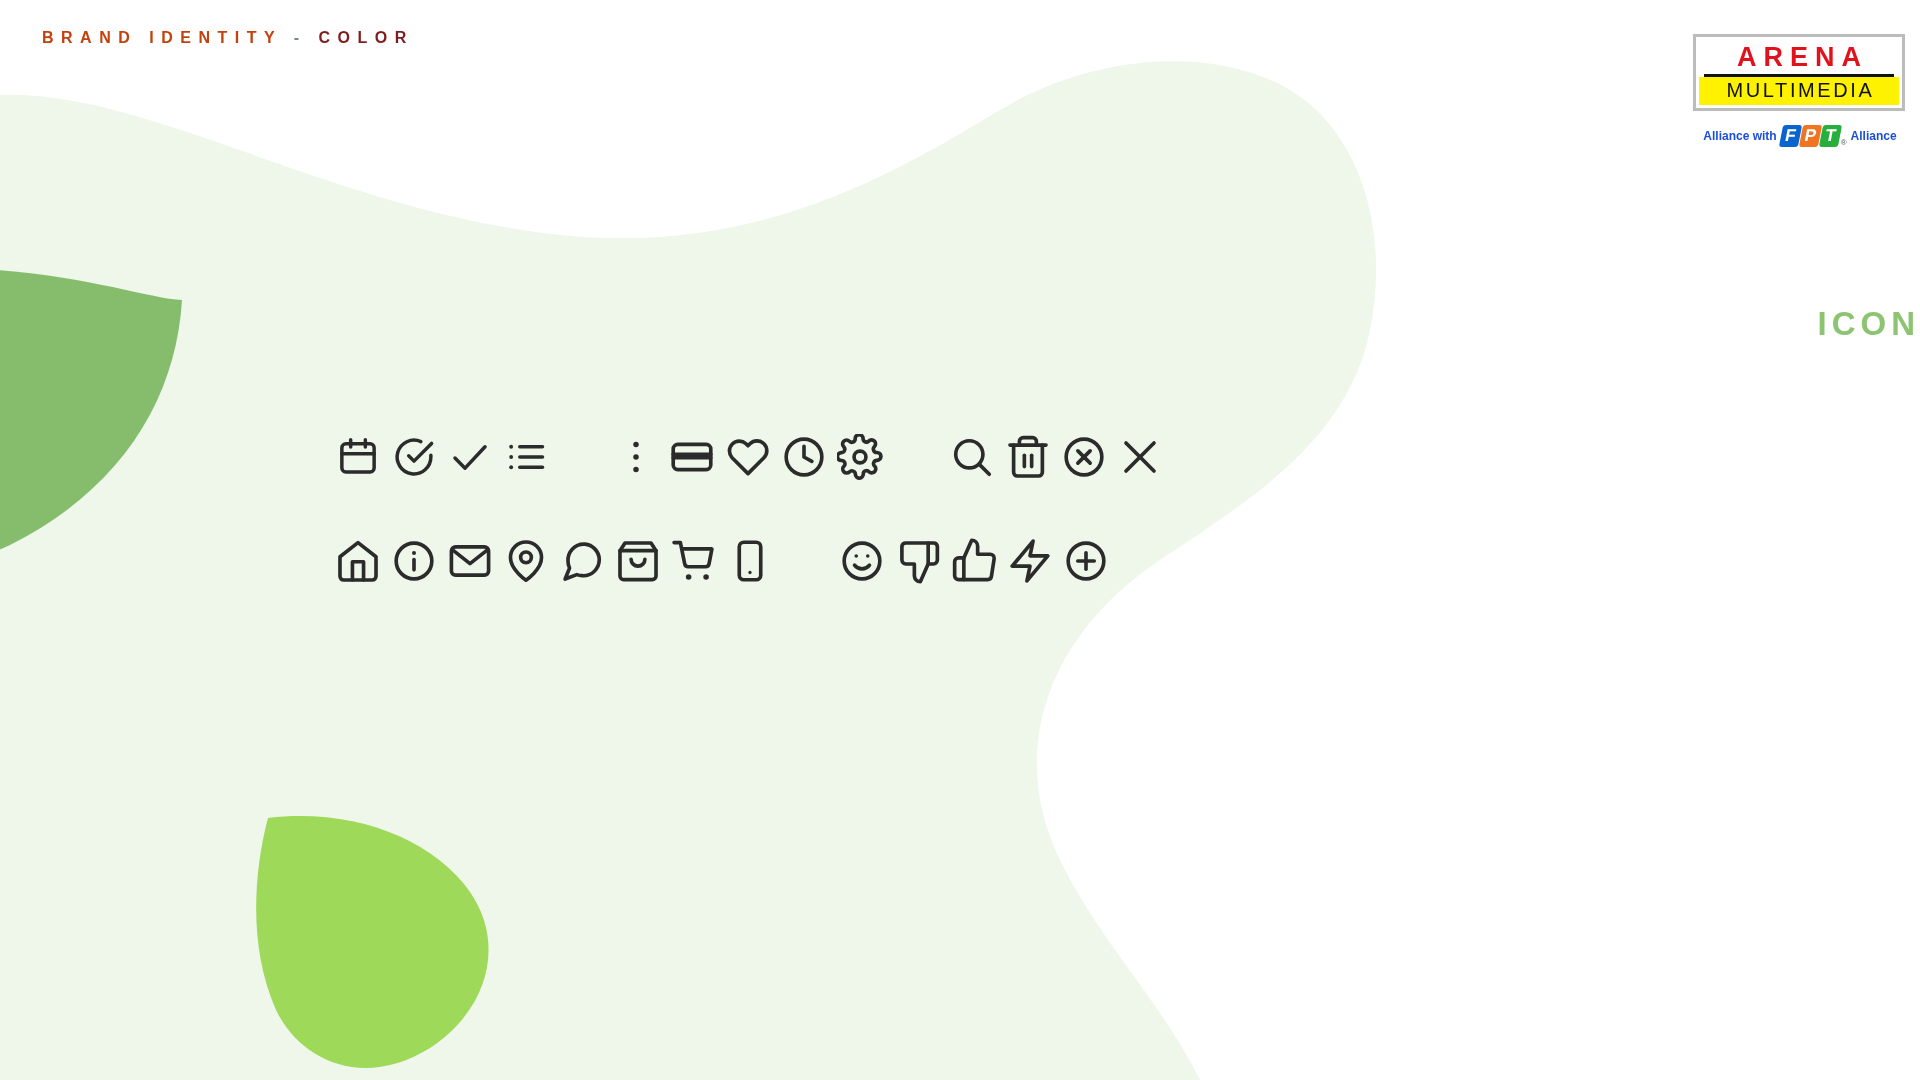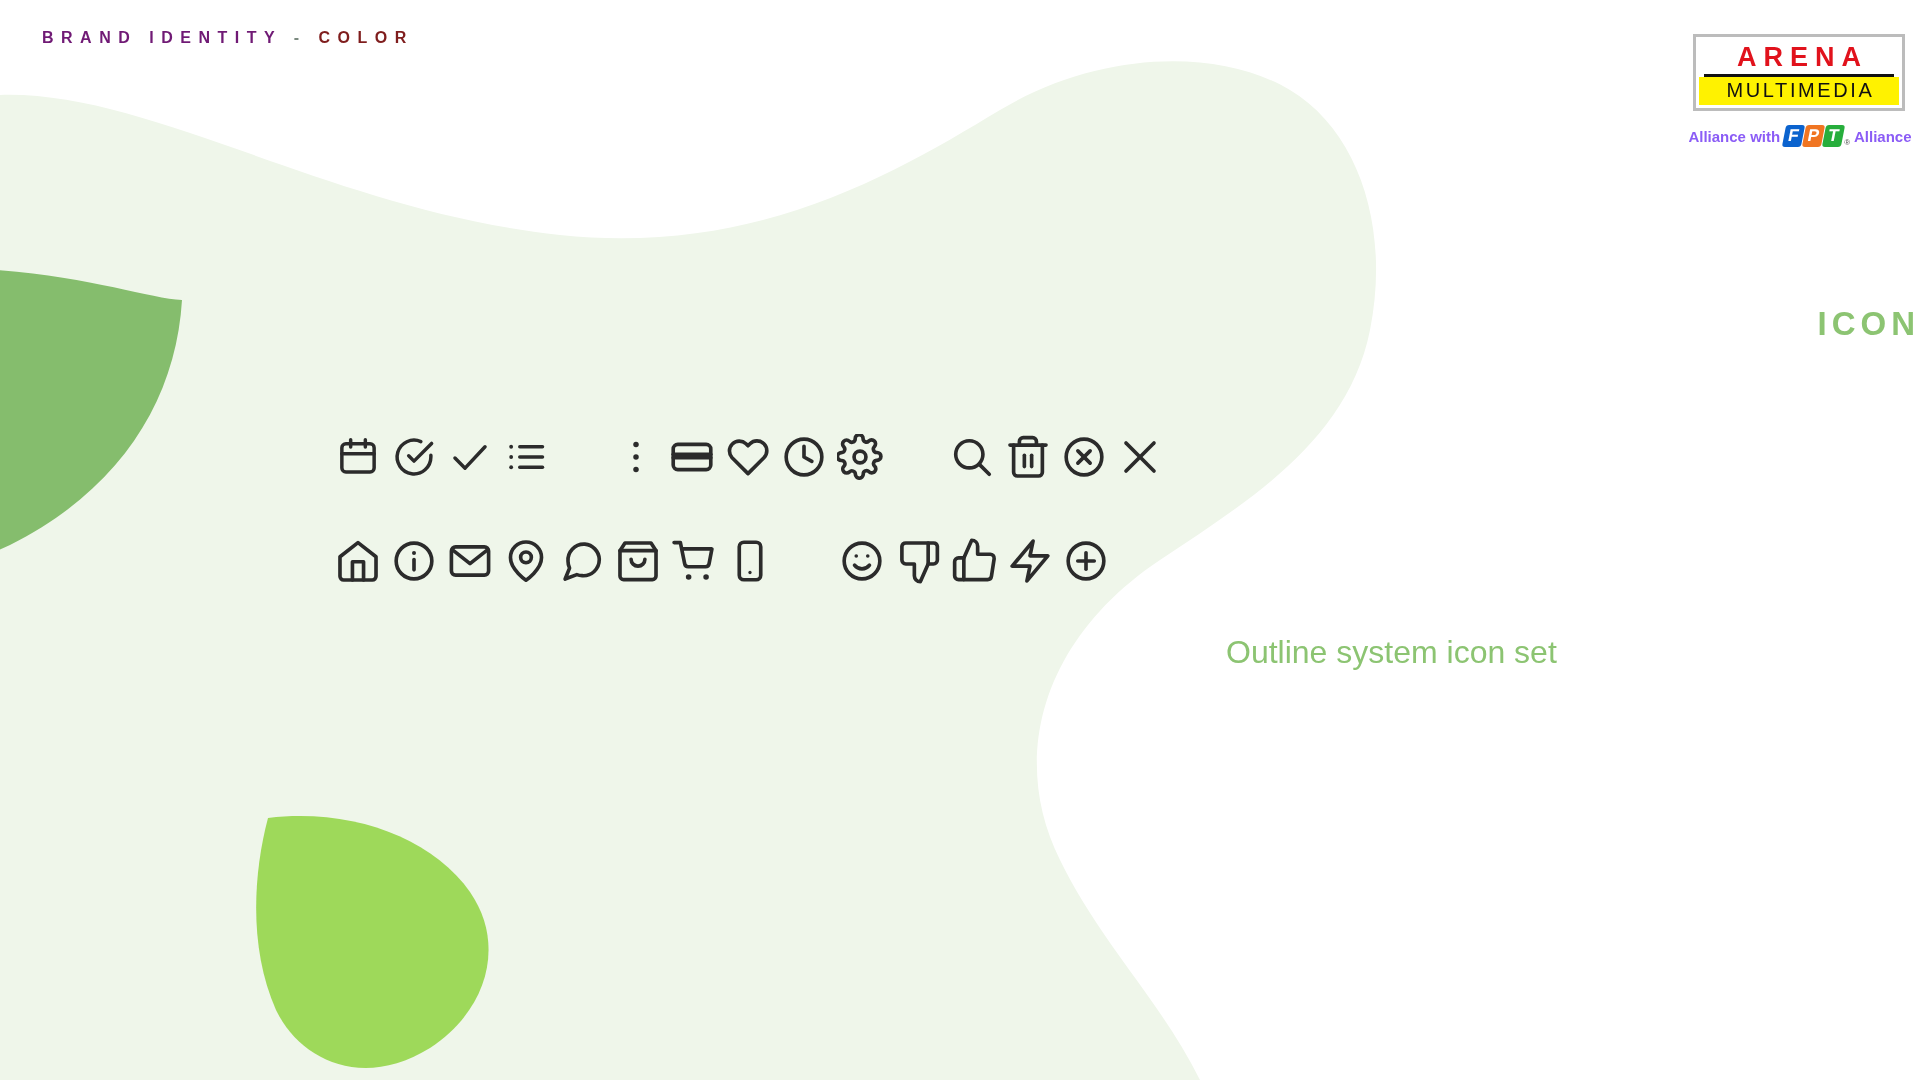--- a/index.html
+++ b/index.html
@@ -15,21 +15,21 @@
   
   .bg-svg{position:absolute;left:0;top:0;width:1920px;height:1080px;}
 
   
   .eyebrow{
     position:absolute;left:42px;top:29px;
     font-size:16px;font-weight:600;
     letter-spacing:7.5px;
     white-space:nowrap;
   }
-  .eyebrow .brand{color:#701a75;}
+  .eyebrow .brand{color:#c2410c;}
   .eyebrow .dash{color:#7b8a7f;}
   .eyebrow .color{color:#7f1d1d;}
 
   
   .logo-wrap{position:absolute;left:1693px;top:34px;width:214px;}
   .arena-box{
     width:212px;box-sizing:border-box;
     border:3px solid #bcbcbc;background:#ffffff;
     padding:3px;
   }
@@ -48,21 +48,21 @@
     background:#fff200;text-align:center;padding:3px 0 4px 0;
   }
   .arena-bottom span{
     color:#111111;font-weight:normal;font-size:20px;
     letter-spacing:2.6px;line-height:1;display:inline-block;padding-left:3px;
   }
   .alliance{
     margin-top:14px;display:flex;align-items:center;justify-content:center;
     gap:4px;white-space:nowrap;
   }
-  .alliance .txt{color:#8b5cf6;font-size:15px;font-weight:600;}
+  .alliance .txt{color:#1d4ed8;font-size:12px;font-weight:600;}
   .fpt{display:inline-flex;align-items:center;gap:1px;}
   .fpt .lt{
     display:inline-block;color:#ffffff;font-weight:bold;font-size:17px;
     line-height:22px;height:22px;width:19px;text-align:center;
     transform:skewX(-11deg);border-radius:3px;
   }
   .fpt .f{background:#0b63ce;}
   .fpt .p{background:#f07522;}
   .fpt .t{background:#27ae3c;}
   .fpt .reg{font-size:8px;color:#555;align-self:flex-end;}
@@ -352,15 +352,14 @@
     <div class="cell">
       <svg width="46" height="46" viewBox="0 0 24 24" fill="none" stroke="#2b2b2b" stroke-width="1.9" stroke-linecap="round" stroke-linejoin="round">
         <circle cx="12" cy="12" r="9.3"></circle>
         <line x1="12" y1="7.7" x2="12" y2="16.3"></line>
         <line x1="7.7" y1="12" x2="16.3" y2="12"></line>
       </svg>
     </div>
 
   </div>
 
-  <div class="caption">Outline system icon set</div>
 
 </div>
 
 </body></html>

